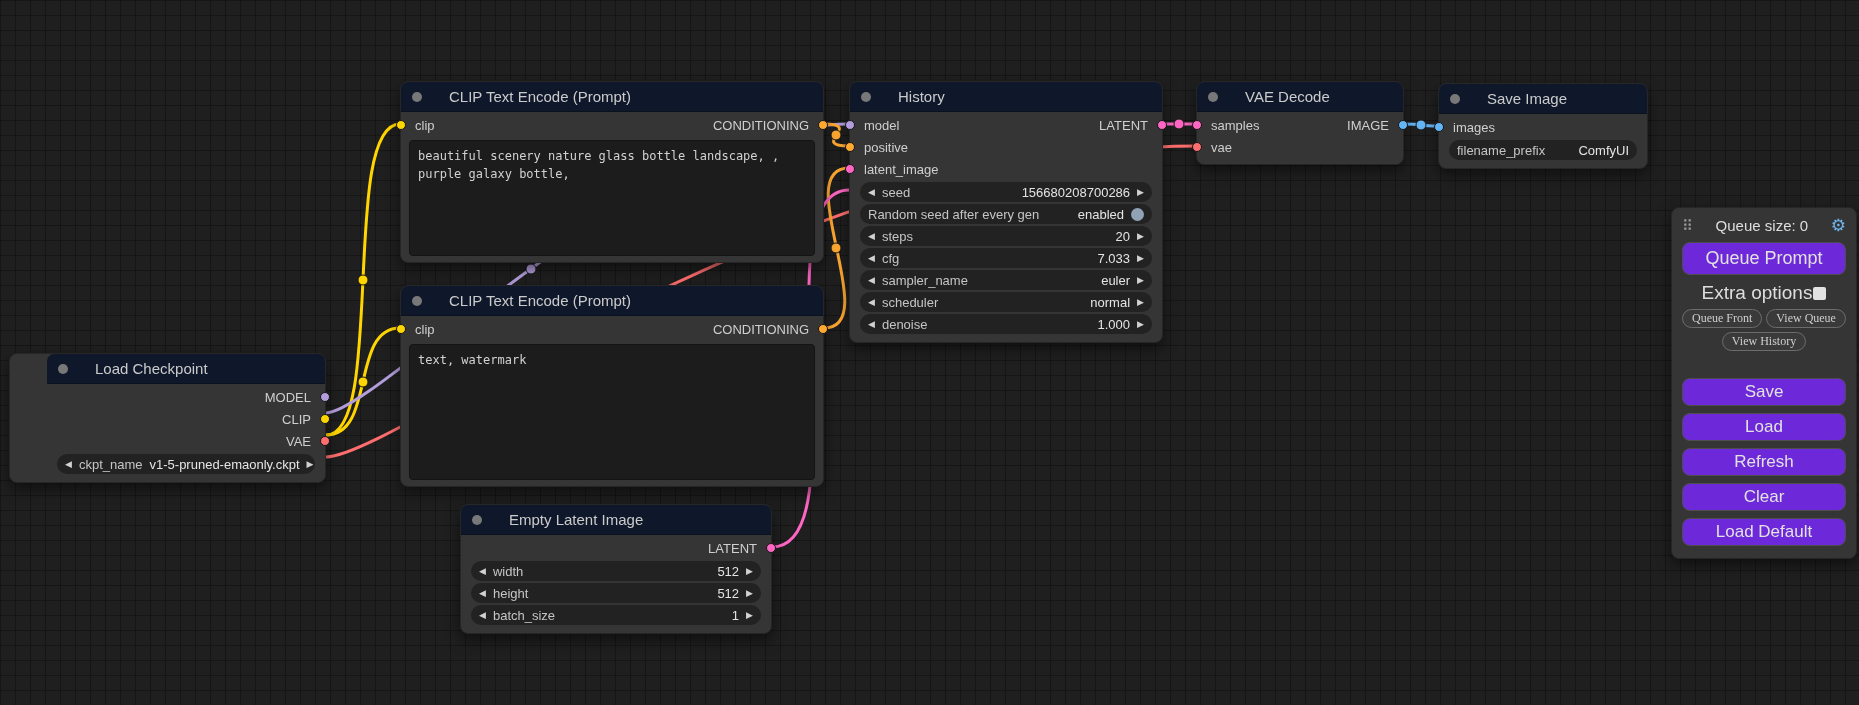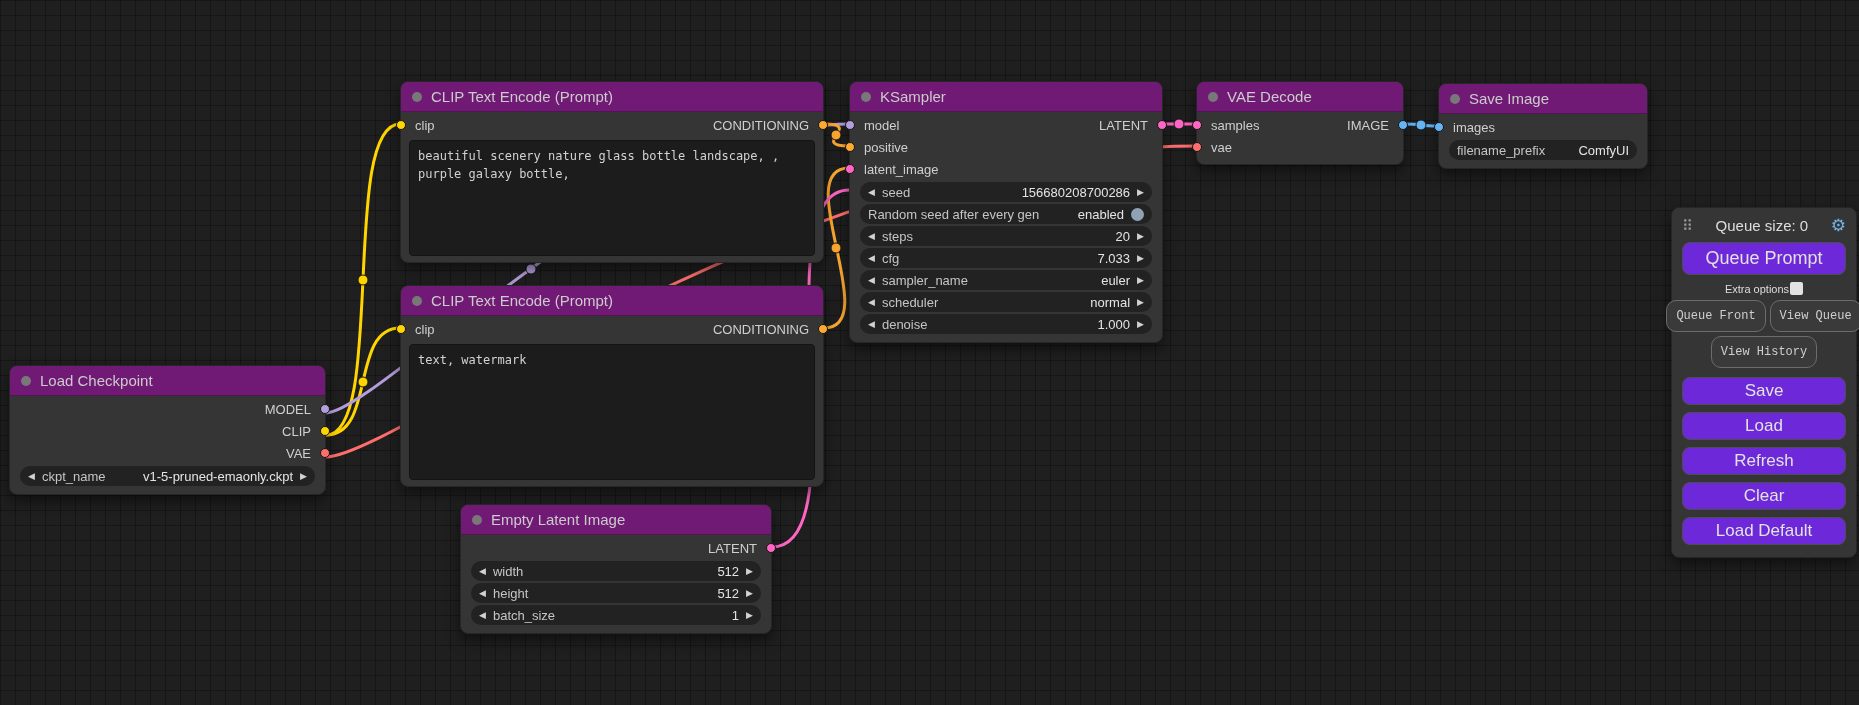--- a/index.html
+++ b/index.html
@@ -19,23 +19,23 @@
   #wires circle { stroke:#191919; stroke-width:1; }
 
   .node {
     position:absolute; z-index:2;
     background:#353535;
     border:1px solid #262626;
     border-radius:8px;
     box-shadow:0 6px 14px rgba(0,0,0,.5);
   }
   .node-title {
-    height:30px; display:flex; align-items:center; gap:9px;
+    height:30px; display:flex; align-items:center; gap:27px;
     padding:0 11px;
-    background:#701a75;
+    background:#0f172a;
     border-radius:7px 7px 0 0;
     border-bottom:1px solid rgba(0,0,0,.25);
     color:#cbcbcb; font-size:15px; white-space:nowrap;
   }
   .title-dot { width:10px; height:10px; border-radius:50%; background:#787878; flex:0 0 auto; }
   .node-body { padding:2px 0 6px; }
   .slot-row {
     position:relative; height:22px;
     display:flex; align-items:center;
     padding:0 14px; font-size:13px; color:#cfcfcf; white-space:nowrap;
@@ -80,29 +80,29 @@
   .drag-handle { color:#9a9a9a; font-size:15px; cursor:move; }
   .queue-size { flex:1; text-align:center; }
   .gear { font-size:17px; cursor:pointer; }
   .btn {
     display:block; width:100%;
     background:#6d28d9; border:1px solid #4e4e4e; border-radius:8px;
     color:#e2e2e2; font-size:17px; text-align:center; padding:3px 0;
     font-family:inherit; cursor:pointer;
   }
   .btn.big { font-size:18px; padding:5px 0; margin-bottom:7px; }
-  .extra-row { display:flex; align-items:center; justify-content:center; gap:1px; font-size:11px; color:#dedede; margin:2px 0 5px; }
+  .extra-row { display:flex; align-items:center; justify-content:center; gap:1px; font-size:19px; color:#dedede; margin:2px 0 5px; }
   .checkbox { width:13px; height:13px; background:#e2e2e2; border-radius:2px; cursor:pointer; }
   .pill-row { display:flex; gap:4px; justify-content:center; margin-bottom:4px; }
   .pill {
     background:#3a3a3a; border:1px solid #6c6c6c; border-radius:10px;
-    color:#cfcfcf; font-size:12px; padding:8px 9px;
-    font-family:Liberation Mono, monospace; cursor:pointer; white-space:nowrap;
-  }
-  .stack { display:flex; flex-direction:column; gap:7px; margin-top:9px; }
+    color:#cfcfcf; font-size:12px; padding:1px 9px;
+    font-family:Liberation Serif, serif; cursor:pointer; white-space:nowrap;
+  }
+  .stack { display:flex; flex-direction:column; gap:7px; margin-top:27px; }
 </style>
 </head>
 <body>
 
 <div id="canvas">
 
   <svg id="wires" width="1859" height="705" viewBox="0 0 1859 705">
     <path d="M 326 435 C 386 435, 340 124, 400 124" stroke="#FFD500"></path>
     <path d="M 326 435 C 376 435, 350 328, 400 328" stroke="#FFD500"></path>
     <path d="M 326 413 C 376 413, 649 124, 849 124" stroke="#B39DDB"></path>
@@ -117,21 +117,21 @@
     <circle cx="363" cy="382" r="5" fill="#FFD500"></circle>
     <circle cx="531" cy="269" r="5" fill="#B39DDB"></circle>
     <circle cx="637" cy="302" r="5" fill="#FF6E6E"></circle>
     <circle cx="836" cy="135" r="5" fill="#FFA931"></circle>
     <circle cx="836" cy="248" r="5" fill="#FFA931"></circle>
     <circle cx="810" cy="368" r="5" fill="#FF66C4"></circle>
     <circle cx="1179" cy="124" r="5" fill="#FF66C4"></circle>
     <circle cx="1421" cy="125" r="5" fill="#64B5F6"></circle>
   </svg>
 
-  <div class="node" style="left:9px; top:365px; width:317px;">
+  <div class="node" style="left:9px; top:353px; width:317px;padding-left:37px;">
     <div class="node-title">
       <span class="title-dot"></span>
       <span>Load Checkpoint</span>
     </div>
     <div class="node-body">
       <div class="slot-row">
         <span class="out-label">MODEL</span>
         <span class="slot-dot out" style="background: rgb(179, 157, 219);"></span>
       </div>
       <div class="slot-row">
@@ -210,21 +210,21 @@
         <span class="w-name">batch_size</span>
         <span class="w-value">1</span>
         <span class="arrow">▶</span>
       </div>
     </div>
   </div>
 
   <div class="node" style="left:849px; top:81px; width:314px;">
     <div class="node-title">
       <span class="title-dot"></span>
-      <span>KSampler</span>
+      <span>History</span>
     </div>
     <div class="node-body">
       <div class="slot-row">
         <span class="slot-dot in" style="background: rgb(179, 157, 219);"></span>
         <span>model</span>
         <span class="out-label">LATENT</span>
         <span class="slot-dot out" style="background: rgb(255, 102, 196);"></span>
       </div>
       <div class="slot-row">
         <span class="slot-dot in" style="background: rgb(255, 169, 49);"></span>

